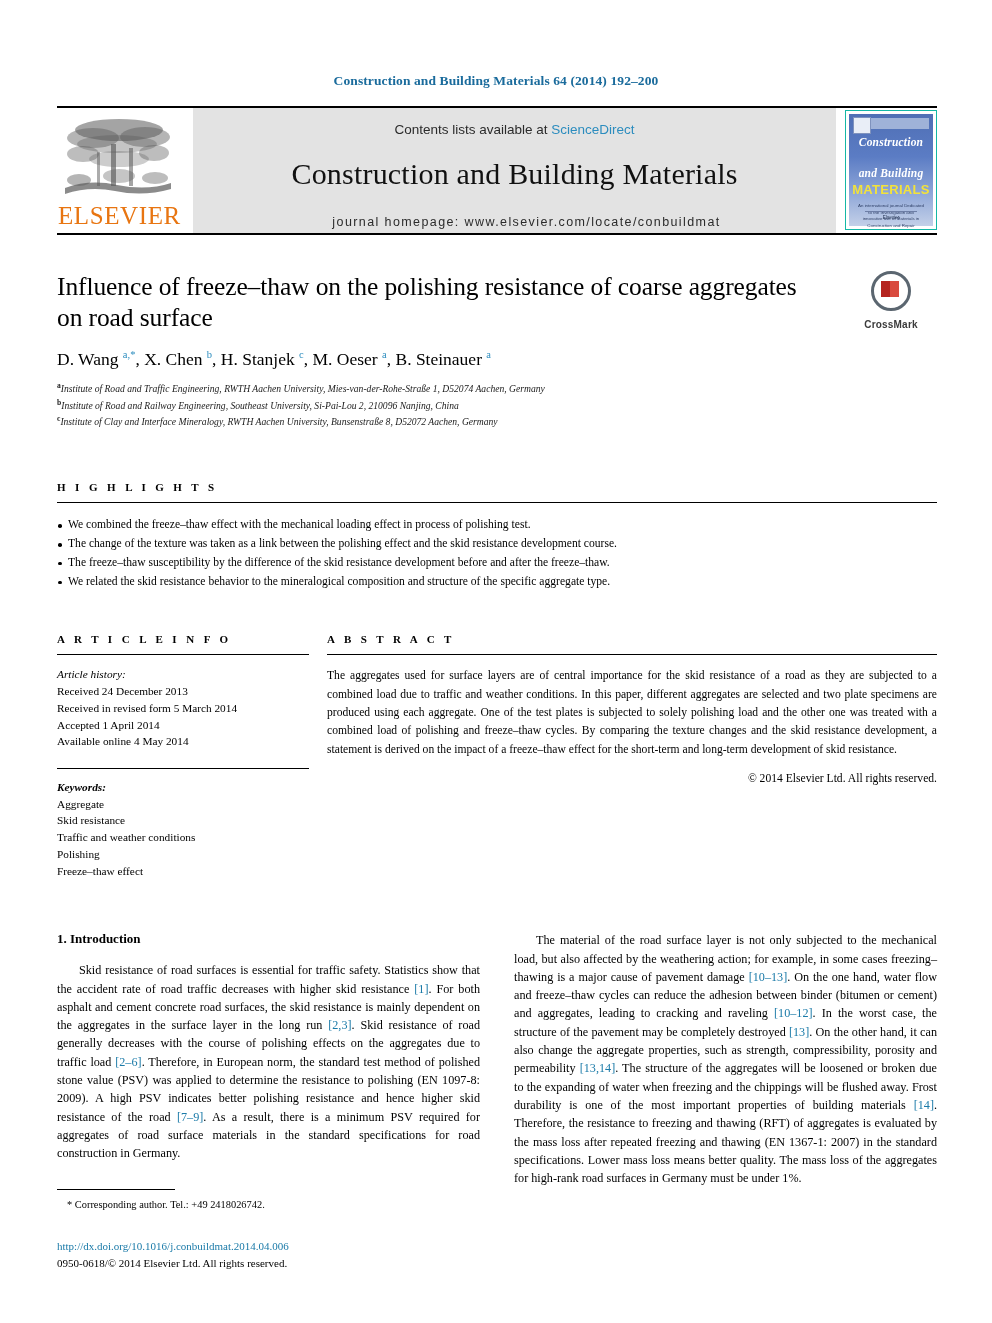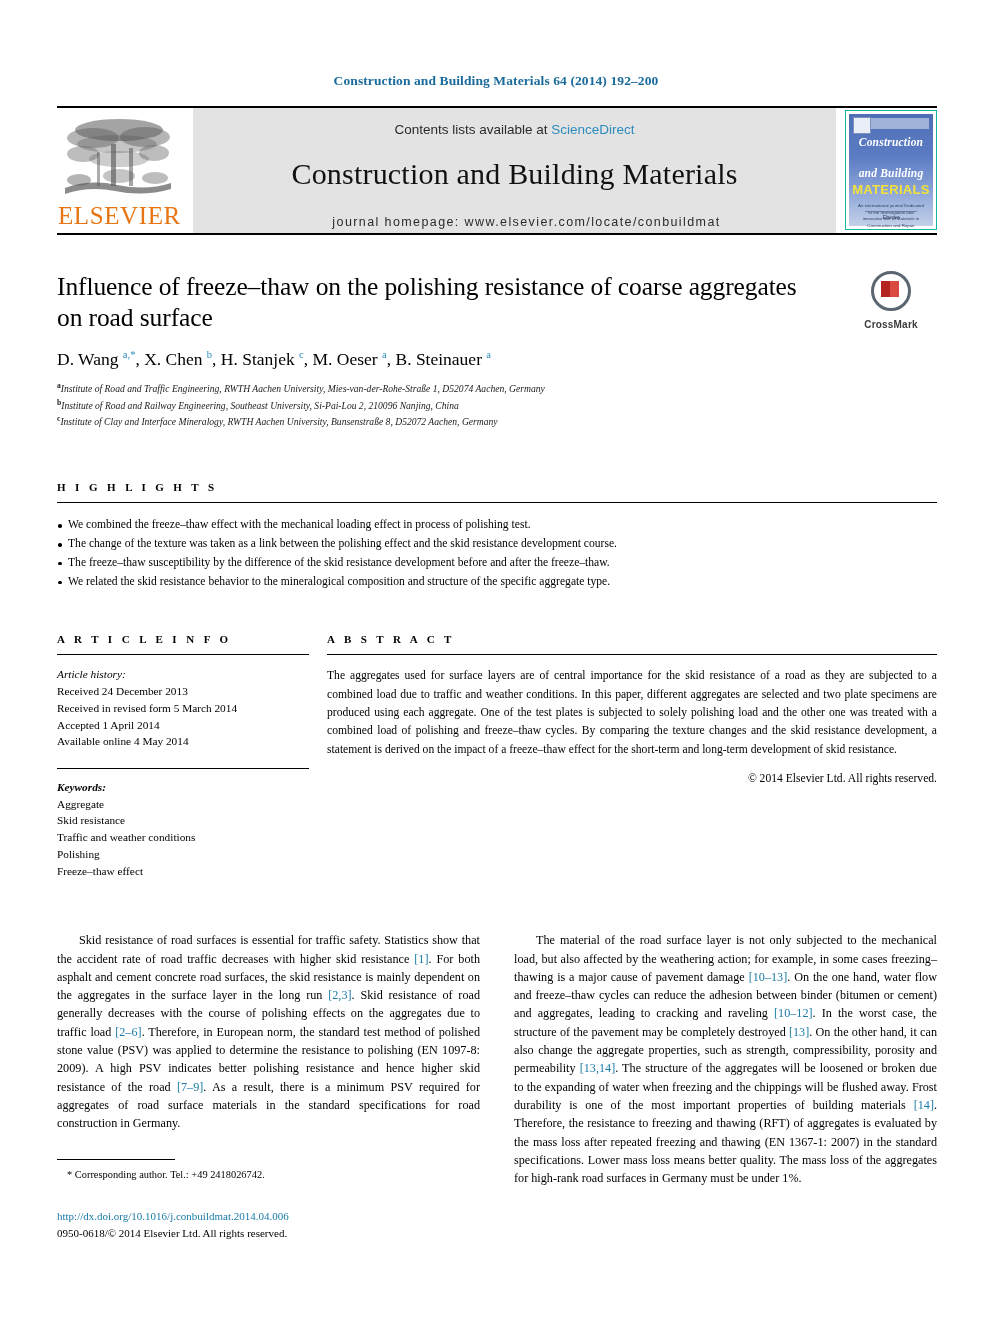--- a/index.html
+++ b/index.html
@@ -454,20 +454,21 @@
       <div class="sec-label">A B S T R A C T</div>
       <div class="rule-thick"></div>
       <div class="abs-text">The aggregates used for surface layers are of central importance for the skid resistance of a road as they are subjected to a combined load due to traffic and weather conditions. In this paper, different aggregates are selected and two plate specimens are produced using each aggregate. One of the test plates is subjected to solely polishing load and the other one was treated with a combined load of polishing and freeze–thaw cycles. By comparing the texture changes and the skid resistance development, a statement is derived on the impact of a freeze–thaw effect for the short-term and long-term development of skid resistance.</div>
       <div class="abs-copy">© 2014 Elsevier Ltd. All rights reserved.</div>
     </div>
   </div>
 
   <div class="body-cols">
 
     <div class="bcol">
+      <div class="sec-h">1. Introduction</div>
       <p class="para"><span>Skid resistance of road surfaces is essential for traffic safety. Statistics show that the accident rate of road traffic decreases with higher skid resistance </span><span class="ref">[1]</span><span>. For both asphalt and cement concrete road surfaces, the skid resistance is mainly dependent on the aggregates in the surface layer in the long run </span><span class="ref">[2,3]</span><span>. Skid resistance of road generally decreases with the course of polishing effects on the aggregates due to traffic load </span><span class="ref">[2–6]</span><span>. Therefore, in European norm, the standard test method of polished stone value (PSV) was applied to determine the resistance to polishing (EN 1097-8: 2009). A high PSV indicates better polishing resistance and hence higher skid resistance of the road </span><span class="ref">[7–9]</span><span>. As a result, there is a minimum PSV required for aggregates of road surface materials in the standard specifications for road construction in Germany.</span></p>
 
       <div class="fn-rule"></div>
       <div class="footnote">
         <div class="lead">* Corresponding author. Tel.: +49 2418026742.</div>
       </div>
 
       <div class="doi-block">
         <div class="doi-link">http://dx.doi.org/10.1016/j.conbuildmat.2014.04.006</div>
         <div>0950-0618/© 2014 Elsevier Ltd. All rights reserved.</div>

